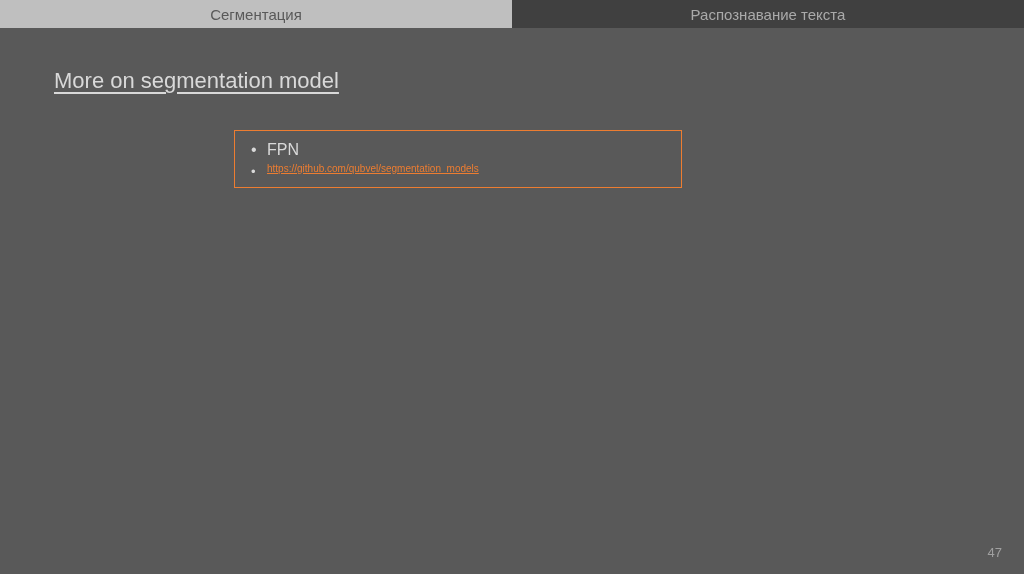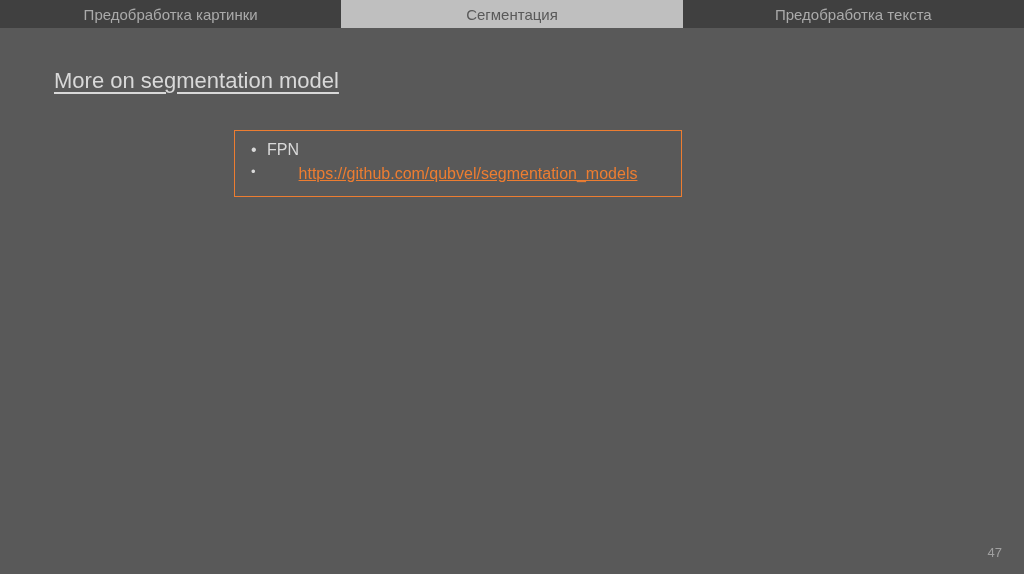--- a/index.html
+++ b/index.html
@@ -70,23 +70,22 @@
       color: #d9d9d9;
     }
     .info-list li::before {
       content: "•";
       position: absolute;
       left: 4px;
       top: 0;
       color: #d9d9d9;
     }
     .info-list li.small {
-      font-size: 16px;
+      font-size: 10px;
       line-height: 1.6;
-      text-align: center;
     }
     .info-list li.small::before {
       font-size: 13px;
       top: 1px;
     }
     .link-text {
       color: #ed7d31;
       text-decoration: underline;
     }
     .page-number {
@@ -94,23 +93,22 @@
       bottom: 14px;
       right: 22px;
       color: #a0a0a0;
       font-size: 13px;
     }
   </style>
 </head>
 <body>
 
 <div class="tabs">
-  <div class="tab tab-left">Предобработка картинки</div>
   <div class="tab tab-center">Сегментация</div>
-  <div class="tab tab-right">Предобработка текста</div>
+  <div class="tab tab-right">Распознавание текста</div>
 </div>
 
 <h1 class="heading">More on segmentation model</h1>
 
 <div class="info-box">
   <ul class="info-list">
     <li>FPN</li>
     <li class="small">
       <span class="link-text">https://github.com/qubvel/segmentation_models</span>
     </li>

